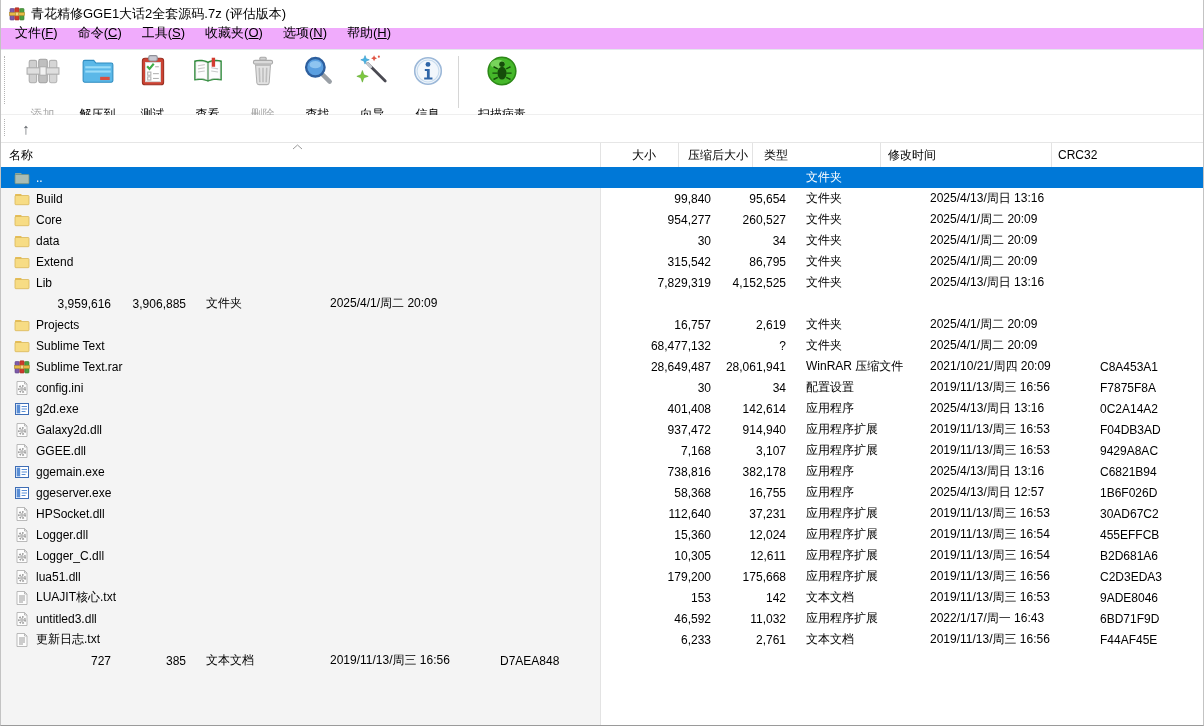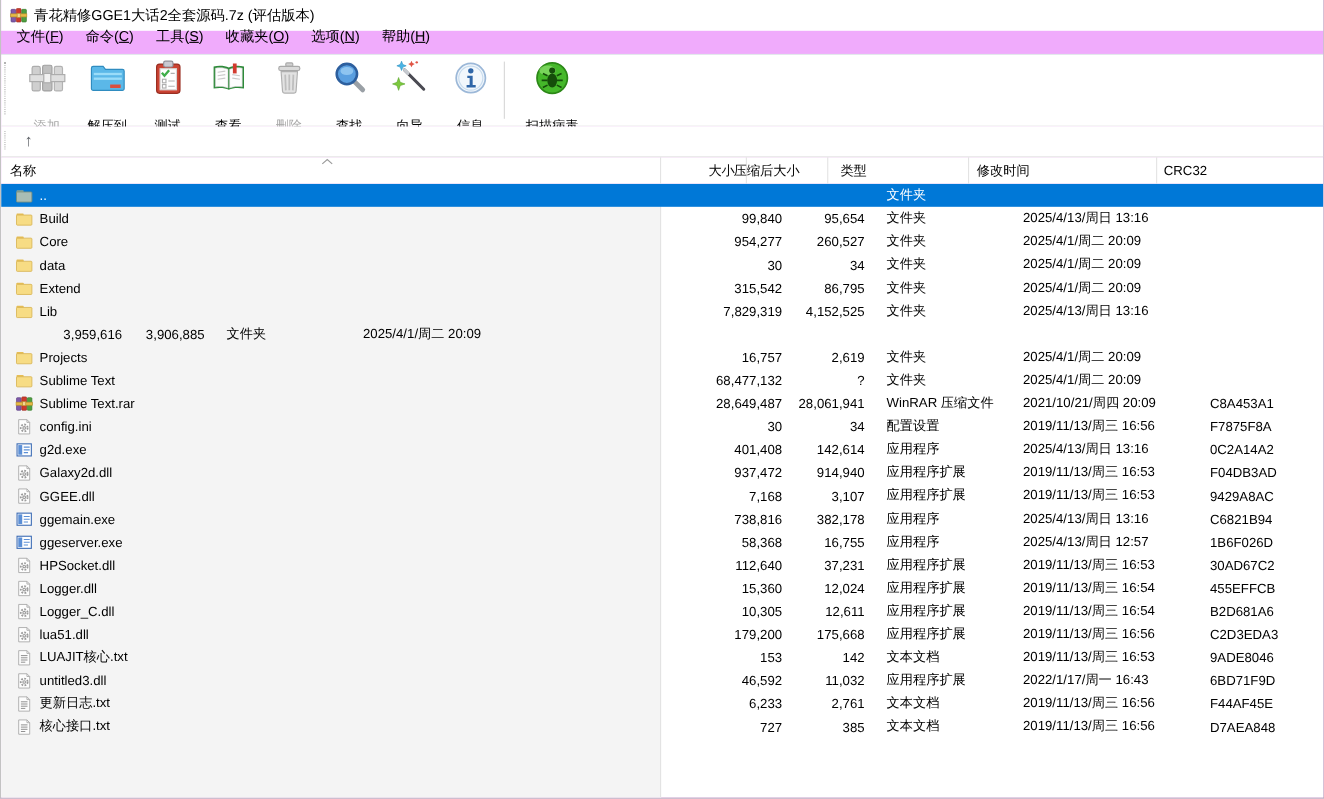--- a/index.html
+++ b/index.html
@@ -35,22 +35,22 @@
   .navbar{ position:relative; height:28px; border-bottom:1px solid #e6e6e6;
            display:flex; align-items:center; padding-left:12px; background:#fff; }
   .navbar .gripper{ top:4px; bottom:6px; }
   .up-btn{ width:26px; height:22px; display:flex; align-items:center; justify-content:center; cursor:default; }
   .up-arrow-glyph::before{ content:"\2191"; font-size:15px; color:#5f6368; }
   
   .list-header{ display:flex; height:24px; font-size:12px; background:#fff; }
   .hcell{ display:flex; align-items:center; border-right:1px solid #e3e3e3; position:relative; cursor:default; }
   .hcell span{ white-space:nowrap; }
   .c-name{ width:600px; padding-left:8px; }
-  .c-size{ width:78px; justify-content:flex-end; padding-right:10px; }
-  .c-packed{ width:74px; justify-content:flex-end; padding-right:25px; }
+  .c-size{ width:78px; justify-content:flex-end; padding-right:22px; }
+  .c-packed{ width:74px; justify-content:flex-end; padding-right:4px; }
   .c-type{ width:128px; padding-left:11px; }
   .c-modified{ width:171px; padding-left:7px; }
   .c-crc32{ flex:1; padding-left:6px; border-right:none; }
   .sort-caret{ position:absolute; left:291px; top:1px; line-height:0; }
   
   .list-body{ position:relative; height:559px; background:#fff; overflow:hidden; }
   .list-body::before{ content:""; position:absolute; left:0; top:0; bottom:0; width:599px;
                       background:#f4f4f4; border-right:1px solid #e3e3e3; }
   .row{ position:relative; display:flex; height:21px; align-items:center; font-size:12px; cursor:default; }
   .row.selected{ background:var(--sel,#0078d7); color:#fff; }
@@ -640,26 +640,20 @@
       <span class="nm">更新日志.txt</span>
     </div>
     <div class="cell-size">6,233</div>
     <div class="cell-packed">2,761</div>
     <div class="cell-type">文本文档</div>
     <div class="cell-modified">2019/11/13/周三 16:56</div>
     <div class="cell-crc">F44AF45E</div>
   </div>
 
   <div class="row">
-    <div class="cell-name">
-      <span class="icon16"><svg viewBox="0 0 16 16">
-              <use href="#s-txt-file-icon"></use>
-            </svg></span>
-      <span class="nm">核心接口.txt</span>
-    </div>
     <div class="cell-size">727</div>
     <div class="cell-packed">385</div>
     <div class="cell-type">文本文档</div>
     <div class="cell-modified">2019/11/13/周三 16:56</div>
     <div class="cell-crc">D7AEA848</div>
   </div>
 </div>
 
 </div>
 

